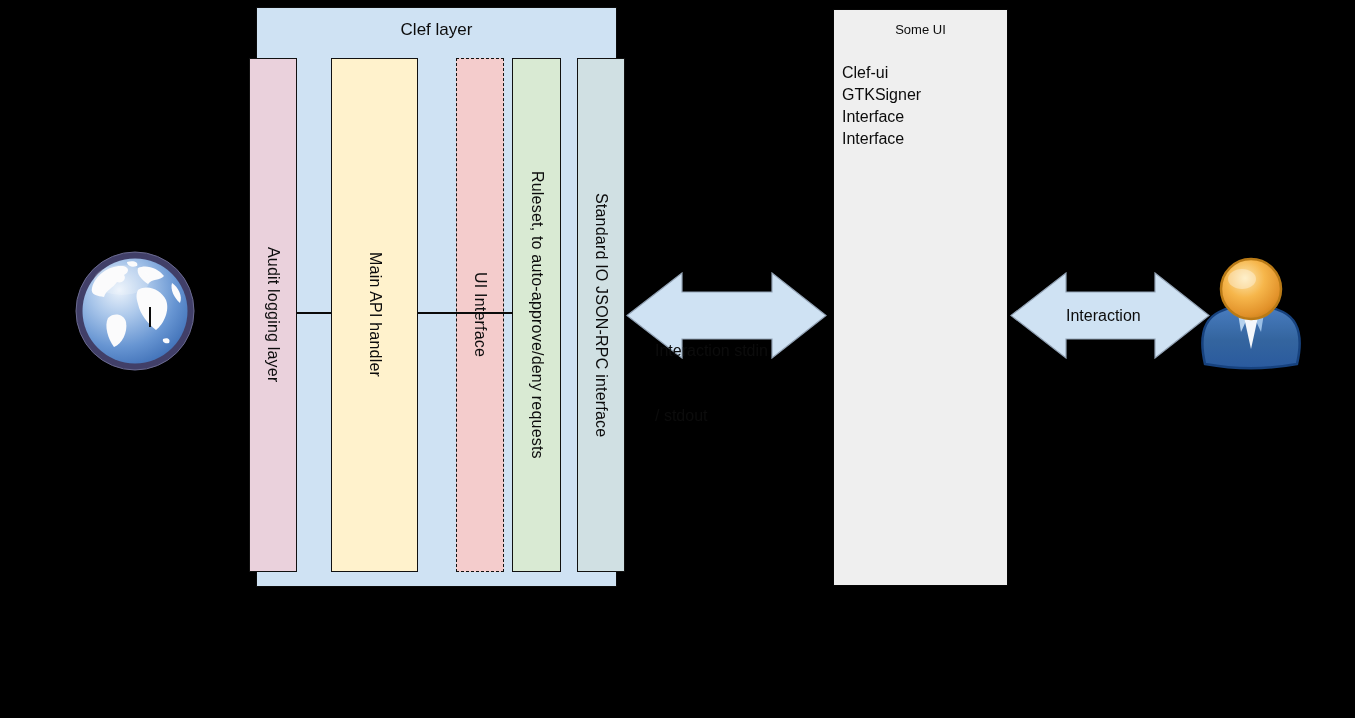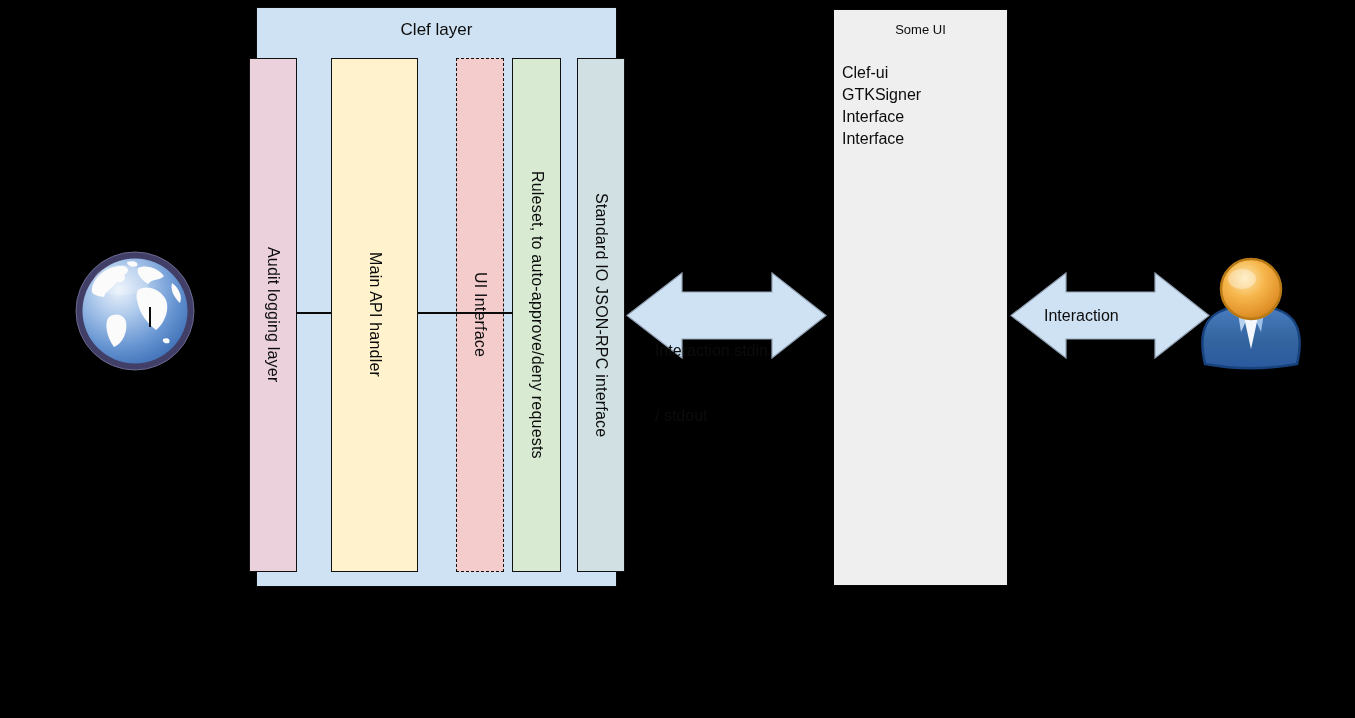--- a/index.html
+++ b/index.html
@@ -39,21 +39,21 @@
   #conn-a{left:297px;width:34px;}
   #conn-b{left:418px;width:95px;}
 
   
   .arrow-svg{z-index:5;}
   .arrow-shape{fill:#cfe2f3;stroke:#93a3b5;stroke-width:1.2px;}
   #arrow-stdio{left:626px;top:272px;}
   #arrow-user {left:1010px;top:272px;}
   .arrow-label{z-index:6;font-size:16px;line-height:21.5px;white-space:pre;}
   #label-stdio{left:655px;top:297px;}
-  #label-user {left:1044px;top:305px;}
+  #label-user {left:1066px;top:305px;}
 
   
   #someui-box{
     left:833px;top:9px;width:175px;height:577px;
     background:#efefef;border:1px solid #050505;box-sizing:border-box;z-index:2;
   }
   #someui-title{
     left:833px;top:19px;width:175px;text-align:center;font-size:13px;line-height:22px;z-index:3;
   }
   #someui-list{

